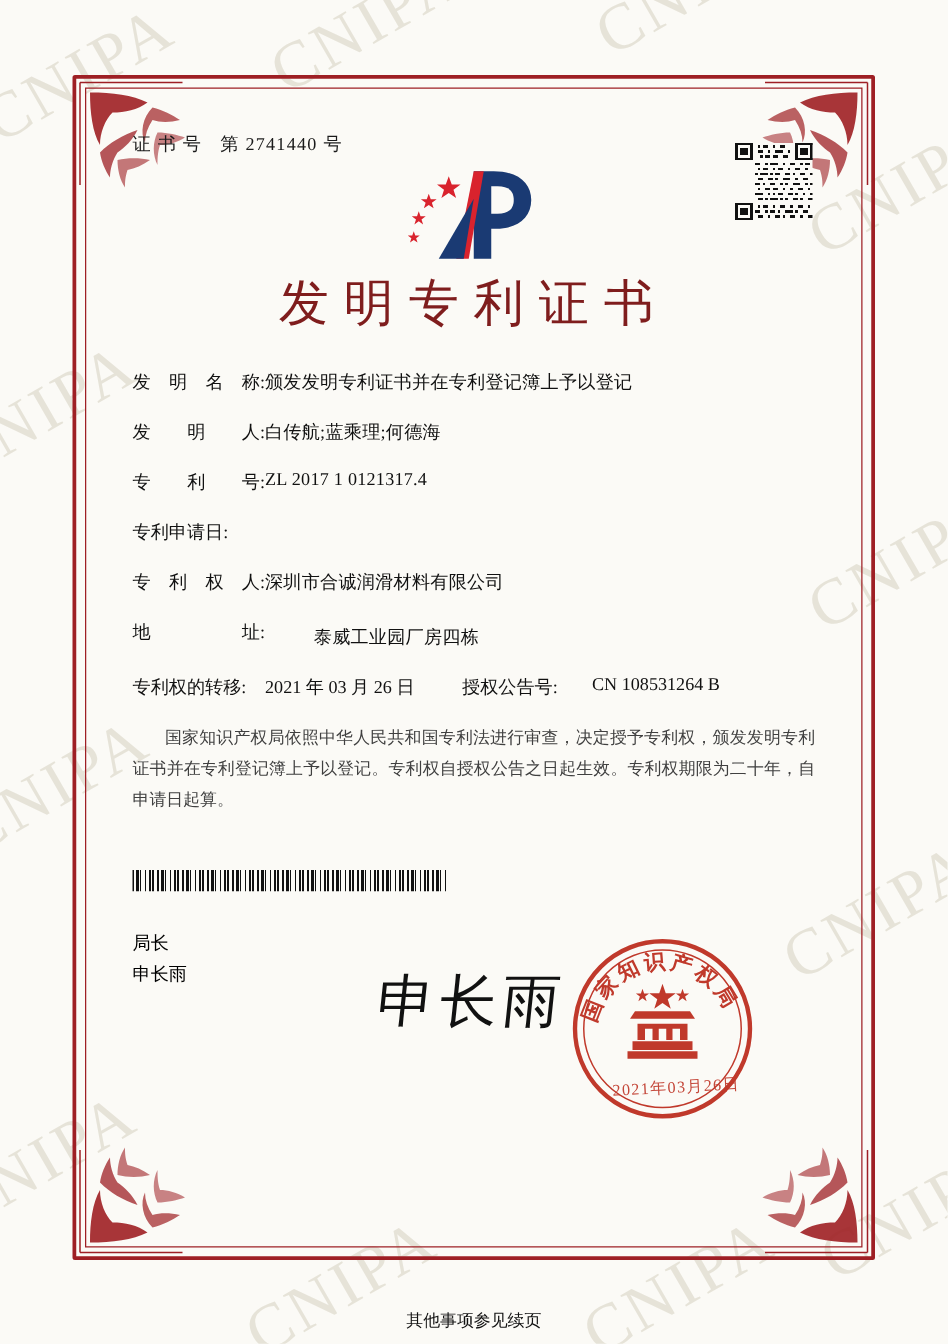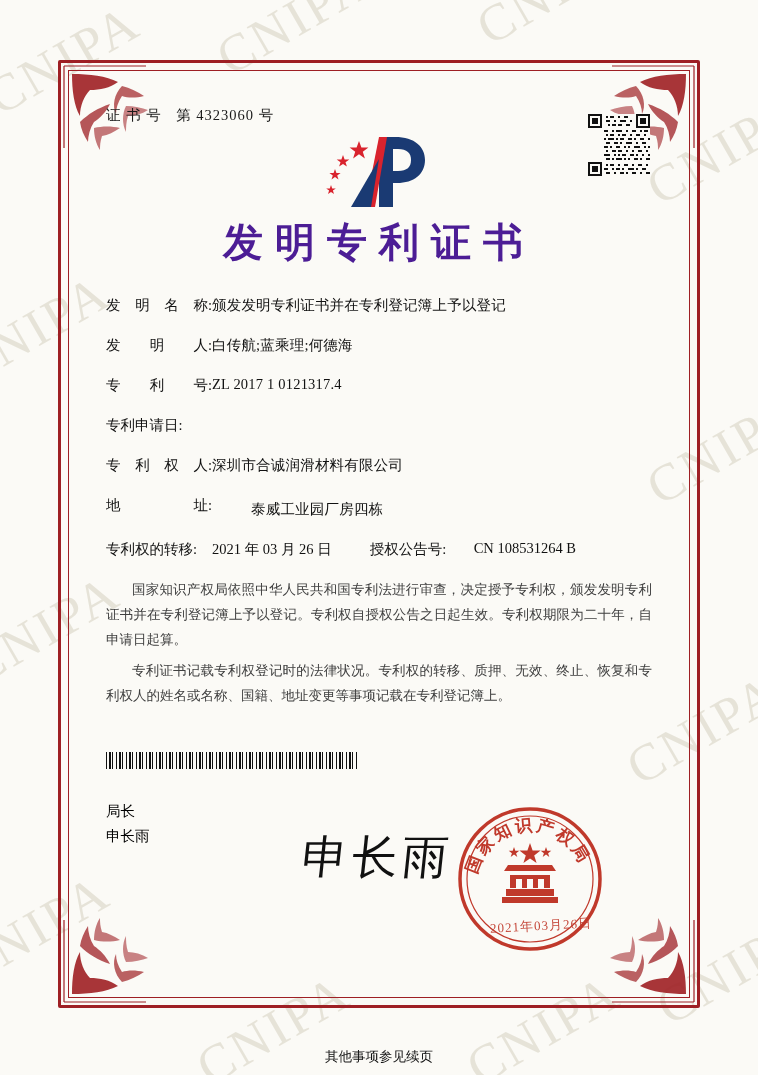--- a/index.html
+++ b/index.html
@@ -78,22 +78,22 @@
   }
   .logo {
     display: inline-block;
     position: relative;
     width: 120px; height: 78px;
   }
   .title {
     text-align: center;
     font-family: "Liberation Serif", serif;
     font-size: 40px;
-    font-weight: bold;
-    color: #4c1d95;
+    font-weight: normal;
+    color: #7f1d1d;
     letter-spacing: 12px;
     margin-top: 2px;
     margin-bottom: 6px;
   }
   .fields {
     margin-top: 26px;
     font-family: "Liberation Serif", serif;
     font-size: 14.5px;
     color: #111;
   }
@@ -269,21 +269,21 @@
         <path d="M34 66 C42 64 52 64 60 66 C54 70 48 73 42 74 C40 80 40 84 40 88 C36 82 34 74 34 66 Z" fill="#9e1f24" stroke="none" opacity="0.6"></path>
         <path d="M66 44 C74 44 82 46 88 48 C82 52 74 54 68 54 C66 60 66 66 66 70 C62 62 62 52 66 44 Z" fill="#9e1f24" stroke="none" opacity="0.55"></path>
       </g>
     </svg>
   </div>
 
   <div class="content">
 
     <div style="padding-left:14px;">
       <span class="cert-no">证 书 号</span>
-      <span class="cert-no" style="margin-left:10px;">第 4323060 号</span>
+      <span class="cert-no" style="margin-left:10px;">第 2741440 号</span>
     </div>
 
     <div class="qr">
       <svg width="62" height="62" viewBox="0 0 31 31" shape-rendering="crispEdges">
         <rect width="31" height="31" fill="#fbfaf6"></rect>
         <g fill="#111">
           <rect x="0" y="0" width="7" height="1"></rect>
             <rect x="0" y="0" width="1" height="7"></rect>
           <rect x="6" y="0" width="1" height="7"></rect>
             <rect x="0" y="6" width="7" height="1"></rect>
@@ -476,23 +476,20 @@
         <span class="seg2">
           <span class="lbl2">授权公告号:</span>
           <span>CN 108531264 B</span>
         </span>
       </div>
     </div>
 
     <div class="para">
       <p>国家知识产权局依照中华人民共和国专利法进行审查，决定授予专利权，颁发发明专利证书并在专利登记簿上予以登记。专利权自授权公告之日起生效。专利权期限为二十年，自申请日起算。</p>
     </div>
-    <div class="para p2">
-      <p>专利证书记载专利权登记时的法律状况。专利权的转移、质押、无效、终止、恢复和专利权人的姓名或名称、国籍、地址变更等事项记载在专利登记簿上。</p>
-    </div>
 
     <div class="barcode"></div>
 
     <div class="sign-area">
       <div class="sign-label">局长</div>
       <div class="sign-label" style="margin-top:0;">申长雨</div>
       <div class="handwriting">申长雨</div>
 
       <div class="seal">
         <svg width="148" height="148" viewBox="0 0 148 148">

